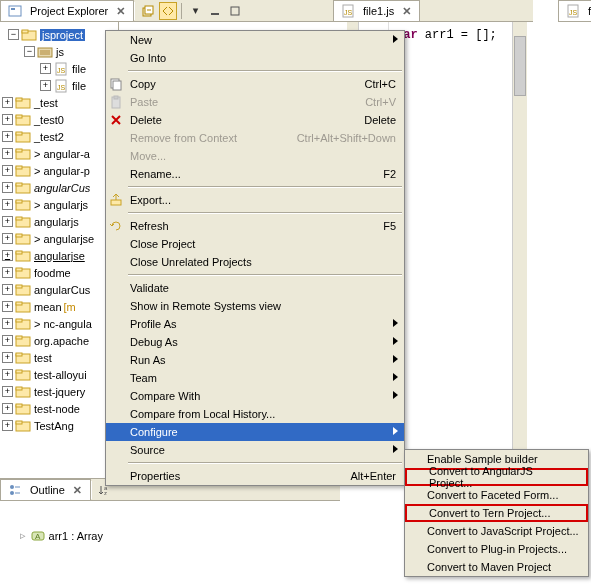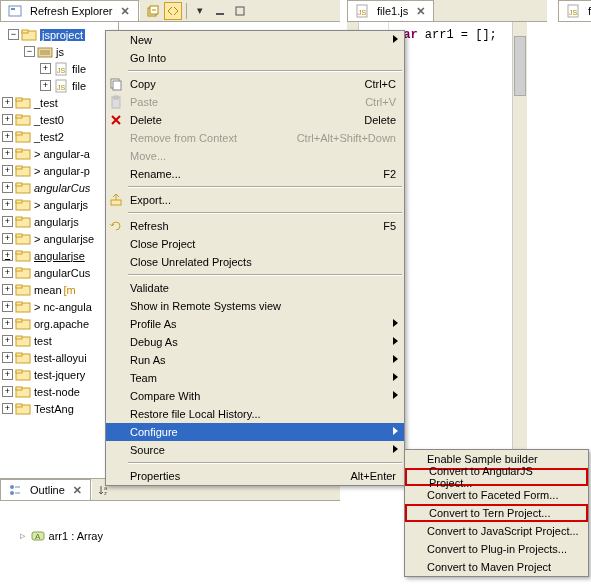--- a/index.html
+++ b/index.html
@@ -71,21 +71,21 @@
     background: #fff;
   }
   .twisty.minus::before { content: "−"; }
   .twisty.plus::before  { content: "+"; }
   .ico { width: 16px; height: 16px; display: inline-flex; align-items: center; justify-content: center; margin-right: 3px; }
   .node-label { color: #000; }
   .node-label.selected { background: #316ac5; color: #fff; padding: 0 2px; }
   .deco { color: #c48a00; margin-left: 2px; }
 
   
-  .ed-bar1 { top: 0; left: 347px; width: 200px; }
+  .ed-bar1 { top: 0; left: 333px; width: 200px; }
   .ed-bar2 { top: 0; left: 558px; width: 33px; }
   .ruler { position: absolute; top: 22px; left: 347px; width: 12px; height: 450px; background: #ece9d8; border-right: 1px solid #ccc; }
   .gutter { position: absolute; top: 22px; left: 359px; width: 30px; height: 450px; background: #fff; border-right: 1px solid #e0e0e0; }
   .editor-text { position: absolute; top: 28px; left: 396px; font-family: "Courier New", monospace; font-size: 12px; }
   .kw { color: #7f0055; font-weight: bold; }
   .ed-scrollbar { position: absolute; top: 22px; left: 512px; width: 15px; height: 450px; background: #ece9d8; border-left: 1px solid #ccc; }
   .ed-scrollbar .thumb { position: absolute; top: 14px; left: 1px; right: 1px; height: 60px; background: #cfcfcf; border: 1px solid #aaa; }
 
   
   .outline {
@@ -141,21 +141,21 @@
 <body>
 
 <div class="view-tab-bar pe-bar">
   <div class="view-tab">
     <span class="ico">
       <svg width="14" height="14">
           <rect x="1" y="2" width="12" height="10" fill="#fff" stroke="#6a8fbf"></rect>
           <rect x="3" y="4" width="4" height="2" fill="#6a8fbf"></rect>
         </svg>
     </span>
-    <span>Refresh Explorer</span>
+    <span>Project Explorer</span>
     <span class="close-x">✕</span>
   </div>
   <div class="toolbar">
     <span class="tbtn">
         <svg width="14" height="14">
           <rect x="2" y="4" width="8" height="8" fill="none" stroke="#b58a00"></rect>
           <rect x="4" y="2" width="8" height="8" fill="#fff" stroke="#b58a00"></rect>
           <line x1="6" y1="6" x2="10" y2="6" stroke="#b58a00"></line>
         </svg>
       </span>
@@ -349,20 +349,30 @@
         </div>
         <div class="row" style="padding-left: 0px; text-decoration: underline;">
           <span class="twisty plus"></span>
           <span class="ico">
             <svg width="16" height="14">
               <rect x="1" y="3" width="14" height="9" fill="#fde9a9" stroke="#c9a227"></rect>
               <rect x="1" y="2" width="6" height="3" fill="#fde9a9" stroke="#c9a227"></rect>
             </svg>
           </span>
           <span class="node-label">angularjse</span>
+        </div>
+        <div class="row" style="padding-left: 0px;">
+          <span class="twisty plus"></span>
+          <span class="ico">
+            <svg width="16" height="14">
+              <rect x="1" y="3" width="14" height="9" fill="#fde9a9" stroke="#c9a227"></rect>
+              <rect x="1" y="2" width="6" height="3" fill="#fde9a9" stroke="#c9a227"></rect>
+            </svg>
+          </span>
+          <span class="node-label">foodme</span>
         </div>
         <div class="row" style="padding-left: 0px;">
           <span class="twisty plus"></span>
           <span class="ico">
             <svg width="16" height="14">
               <rect x="1" y="3" width="14" height="9" fill="#fde9a9" stroke="#c9a227"></rect>
               <rect x="1" y="2" width="6" height="3" fill="#fde9a9" stroke="#c9a227"></rect>
             </svg>
           </span>
           <span class="node-label">angularCus</span>
@@ -588,21 +598,21 @@
     </div>
   <div class="mi">
       <span class="label">Team</span>
       <span class="arrow"></span>
     </div>
   <div class="mi">
       <span class="label">Compare With</span>
       <span class="arrow"></span>
     </div>
   <div class="mi">
-      <span class="label">Restore file Local History...</span>
+      <span class="label">Compare from Local History...</span>
     </div>
   <div class="mi highlight">
       <span class="label">Configure</span>
       <span class="arrow"></span>
     </div>
   <div class="mi">
       <span class="label">Source</span>
       <span class="arrow"></span>
     </div>
   <div class="msep"></div>

